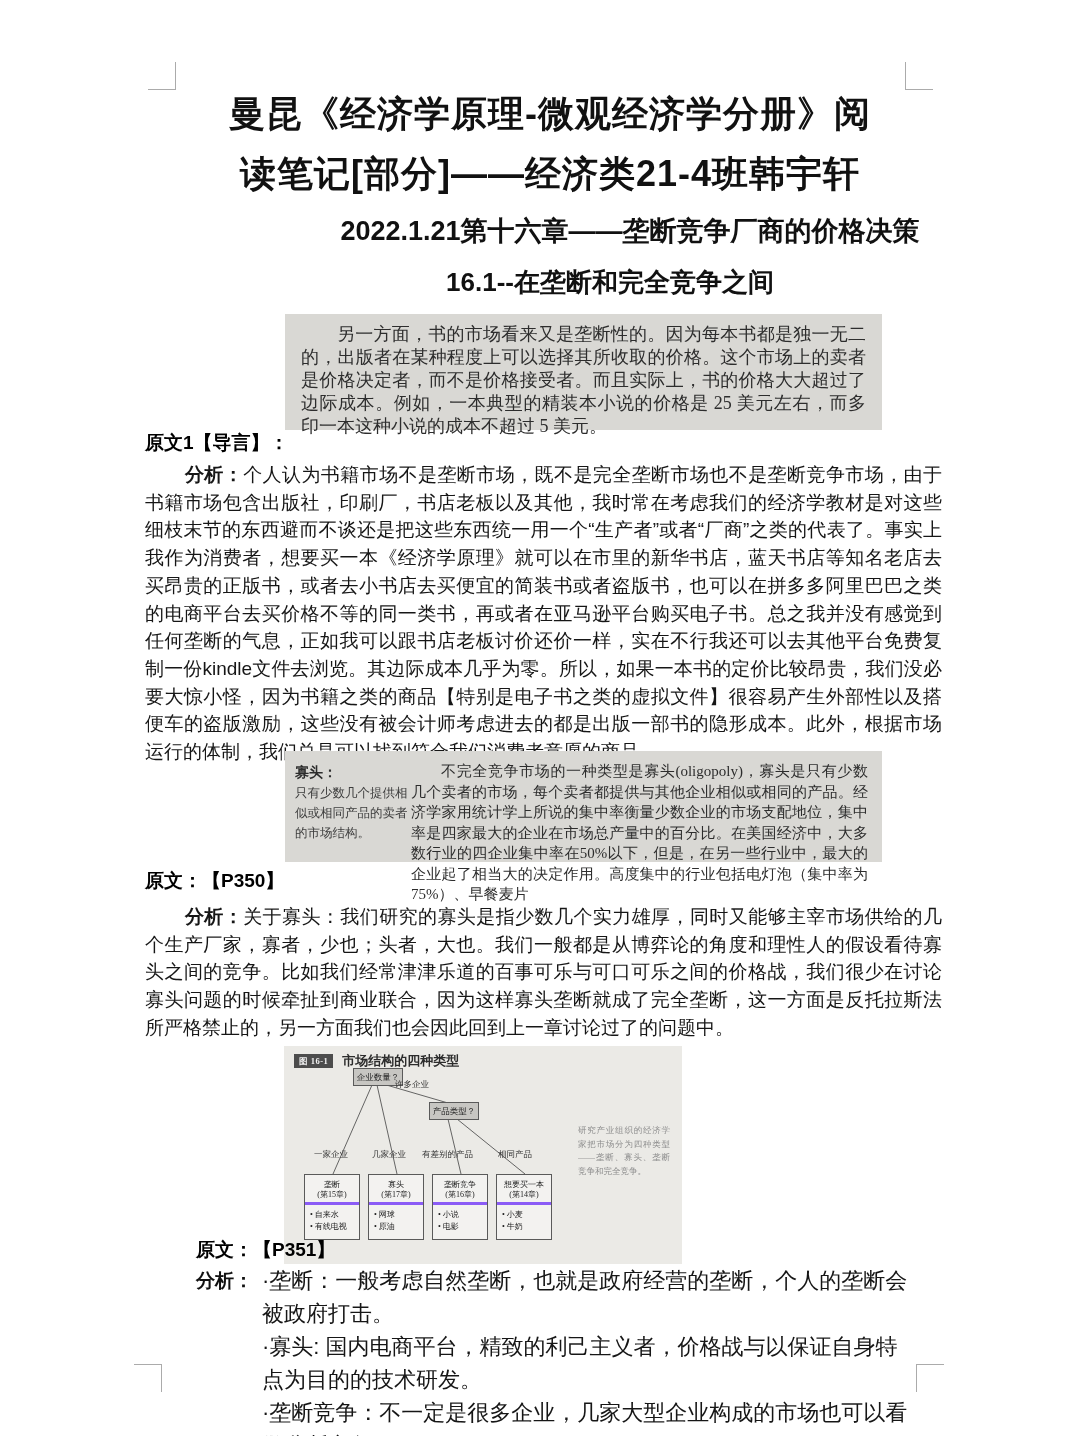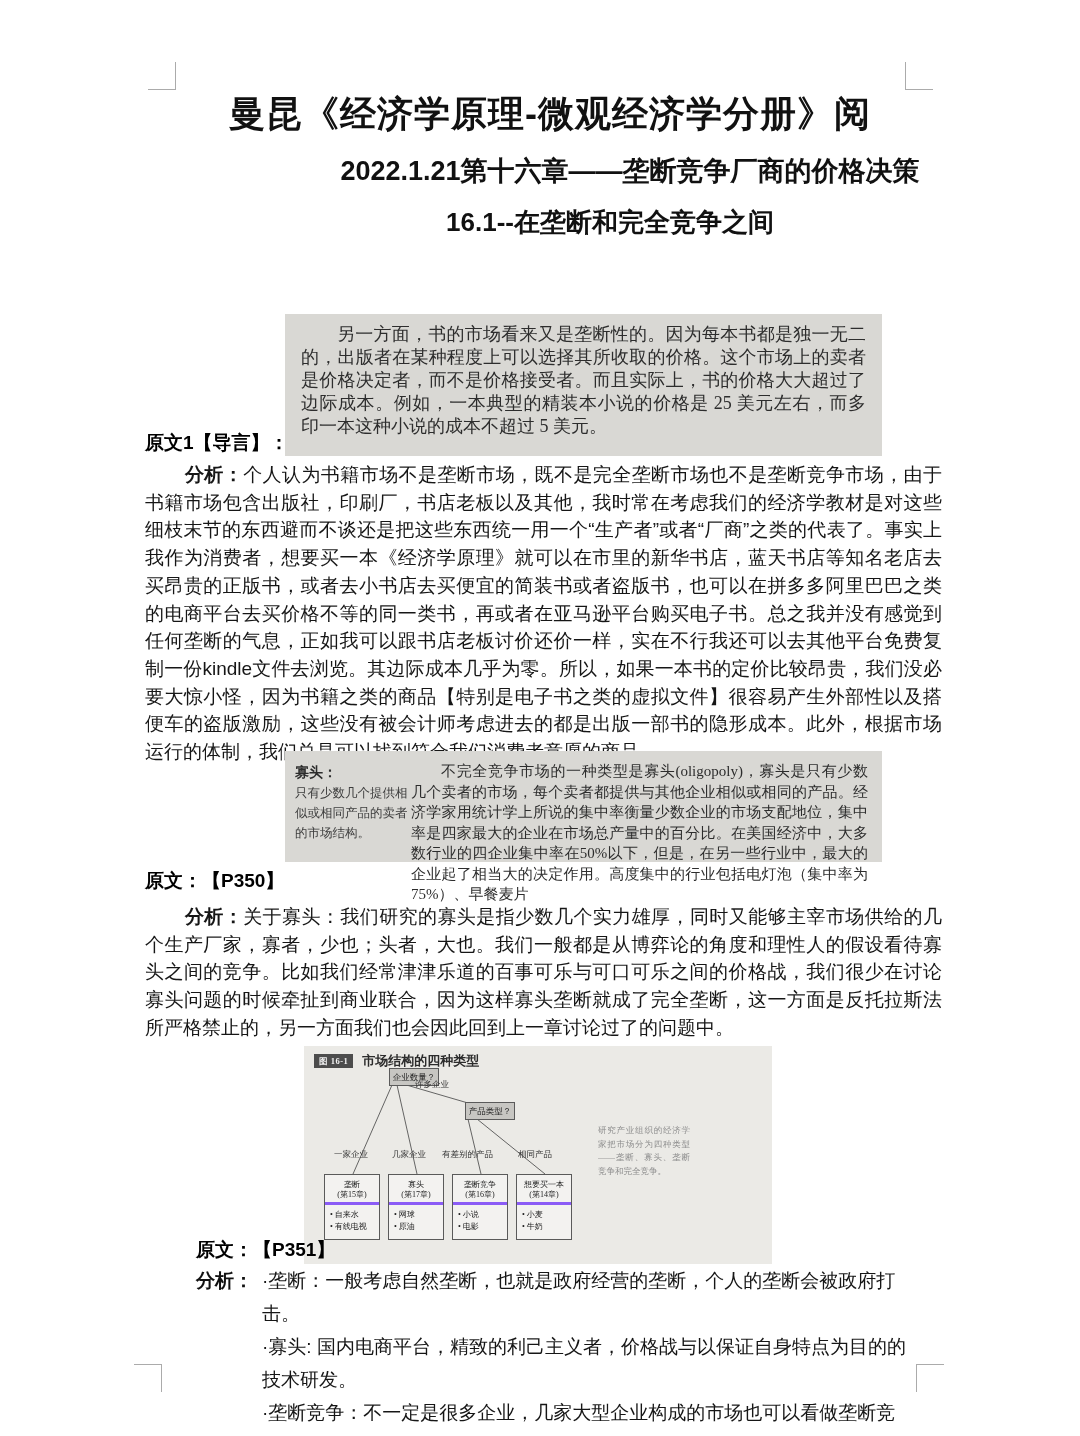--- a/index.html
+++ b/index.html
@@ -12,49 +12,49 @@
   .mark.bl{left:134px;top:1364px;border-right:1px solid #ababab;border-top:1px solid #ababab;}
   .mark.br{left:916px;top:1364px;border-left:1px solid #ababab;border-top:1px solid #ababab;}
 
   .title-wrap{position:absolute;left:150px;top:84px;width:800px;text-align:center;}
   .t{font-size:36px;line-height:60px;font-weight:900;letter-spacing:1px;}
   .sub{font-size:27px;line-height:46px;font-weight:900;padding-left:160px;margin-top:4px;}
   .sec{font-size:26px;line-height:44px;font-weight:900;padding-left:120px;margin-top:6px;}
 
   .scan{position:absolute;background:#d9d8d4;box-sizing:border-box;
         font-family:"Liberation Serif",serif;color:#2d2d2d;}
-  .scan1{left:285px;top:314px;width:597px;height:142px;padding:9px 16px 6px 16px;}
+  .scan1{left:285px;top:314px;width:597px;height:116px;padding:9px 16px 6px 16px;}
   .scan1 p{margin:0;font-size:18px;line-height:23px;text-align:justify;text-indent:2em;}
   .scan2{left:285px;top:751px;width:597px;height:111px;padding:10px 14px 6px 10px;display:flex;}
   .margin-note{width:116px;flex:none;padding-top:2px;}
   .margin-note .term{font-weight:bold;font-size:14px;line-height:20px;}
   .margin-note .def{font-size:12.5px;line-height:20px;color:#3c3c3c;}
   .scan2-main{flex:1;margin:0;font-size:15px;line-height:20.5px;text-align:justify;text-indent:2em;}
 
   .label{position:absolute;font-size:19px;font-weight:bold;color:#000;z-index:3;}
   .l1{left:145px;top:430px;}
   .l2{left:145px;top:868px;}
   .l3{left:196px;top:1237px;}
 
   .para{position:absolute;left:145px;width:797px;margin:0;font-size:19px;line-height:27.7px;
         text-align:justify;text-indent:2.1em;color:#161616;}
   .para b{font-weight:bold;}
   .a1{top:461px;}
   .a2{top:903px;}
 
   
-  .figure{position:absolute;left:304px;top:1046px;width:468px;height:218px;background:#ebeae6;
+  .figure{position:absolute;left:284px;top:1046px;width:398px;height:218px;background:#ebeae6;
           font-family:"Liberation Serif",serif;color:#333;}
   .figure svg{position:absolute;left:0;top:0;}
   .fig-head{position:absolute;left:10px;top:6px;display:flex;align-items:center;}
   .badge{background:#4c4c4c;color:#f2f2f2;font-size:8.5px;line-height:12px;padding:1px 5px;
          font-weight:bold;letter-spacing:0.5px;}
   .ftitle{font-size:13px;font-weight:bold;margin-left:9px;color:#2c2c2c;}
   .qbox{position:absolute;width:48px;height:16px;background:#c7c6c2;border:1px solid #5a5a5a;
-        font-size:8.5px;line-height:16px;text-align:center;color:#222;margin-left:16px;}
+        font-size:8.5px;line-height:16px;text-align:center;color:#222;}
   .root-box{left:69px;top:22px;}
   .mid-box{left:145px;top:56px;}
   .blabel{position:absolute;font-size:8.5px;color:#333;white-space:nowrap;}
   .many-label{left:111px;top:33px;}
   .bl0{left:30px;top:103px;}
   .bl1{left:88px;top:103px;}
   .bl2{left:138px;top:103px;}
   .bl3{left:214px;top:103px;}
   .mbox{position:absolute;top:128px;width:56px;border:1px solid #5a5a5a;background:rgba(255,255,255,0.4);
         box-sizing:border-box;}
@@ -62,34 +62,35 @@
         line-height:10px;padding-top:5px;box-sizing:border-box;color:#222;}
   .mbox .body{height:34px;padding:4px 0 0 5px;box-sizing:border-box;font-size:8px;line-height:12px;
         color:#222;}
   .mbox .body div::before{content:"• ";}
   .mb0{left:20px;} .mb1{left:84px;} .mb2{left:148px;} .mb3{left:212px;}
   .side-note{position:absolute;left:294px;top:78px;width:92px;font-size:8.5px;line-height:13.5px;
         color:#8d8d8d;text-align:justify;}
 
   .a3{position:absolute;left:196px;top:1264px;width:720px;display:flex;}
   .a3 b{font-size:19px;line-height:33px;flex:none;margin-right:9px;}
-  .a3 .items div{font-size:19px;line-height:33px;color:#161616;}
+  .a3 .items div{font-size:22px;line-height:33px;color:#161616;}
 </style>
 </head>
 <body>
 
 <div class="page">
 
   <div class="mark tl"></div>
   <div class="mark tr"></div>
   <div class="mark bl"></div>
   <div class="mark br"></div>
 
   <div class="title-wrap">
     <div class="t">曼昆《经济学原理-微观经济学分册》阅</div>
+    <div class="t">读笔记[部分]——经济类21-4班韩宇轩</div>
     <div class="sub">2022.1.21第十六章——垄断竞争厂商的价格决策</div>
     <div class="sec">16.1--在垄断和完全竞争之间</div>
   </div>
 
   <div class="scan scan1">
     <p>另一方面，书的市场看来又是垄断性的。因为每本书都是独一无二的，出版者在某种程度上可以选择其所收取的价格。这个市场上的卖者是价格决定者，而不是价格接受者。而且实际上，书的价格大大超过了边际成本。例如，一本典型的精装本小说的价格是 25 美元左右，而多印一本这种小说的成本不超过 5 美元。</p>
   </div>
   <div class="label l1">原文1【导言】：</div>
 
   <p class="para a1"><b>分析：</b><span>个人认为书籍市场不是垄断市场，既不是完全垄断市场也不是垄断竞争市场，由于书籍市场包含出版社，印刷厂，书店老板以及其他，我时常在考虑我们的经济学教材是对这些细枝末节的东西避而不谈还是把这些东西统一用一个“生产者”或者“厂商”之类的代表了。事实上我作为消费者，想要买一本《经济学原理》就可以在市里的新华书店，蓝天书店等知名老店去买昂贵的正版书，或者去小书店去买便宜的简装书或者盗版书，也可以在拼多多阿里巴巴之类的电商平台去买价格不等的同一类书，再或者在亚马逊平台购买电子书。总之我并没有感觉到任何垄断的气息，正如我可以跟书店老板讨价还价一样，实在不行我还可以去其他平台免费复制一份kindle文件去浏览。其边际成本几乎为零。所以，如果一本书的定价比较昂贵，我们没必要大惊小怪，因为书籍之类的商品【特别是电子书之类的虚拟文件】很容易产生外部性以及搭便车的盗版激励，这些没有被会计师考虑进去的都是出版一部书的隐形成本。此外，根据市场运行的体制，我们总是可以找到符合我们消费者意愿的商品。</span></p>

